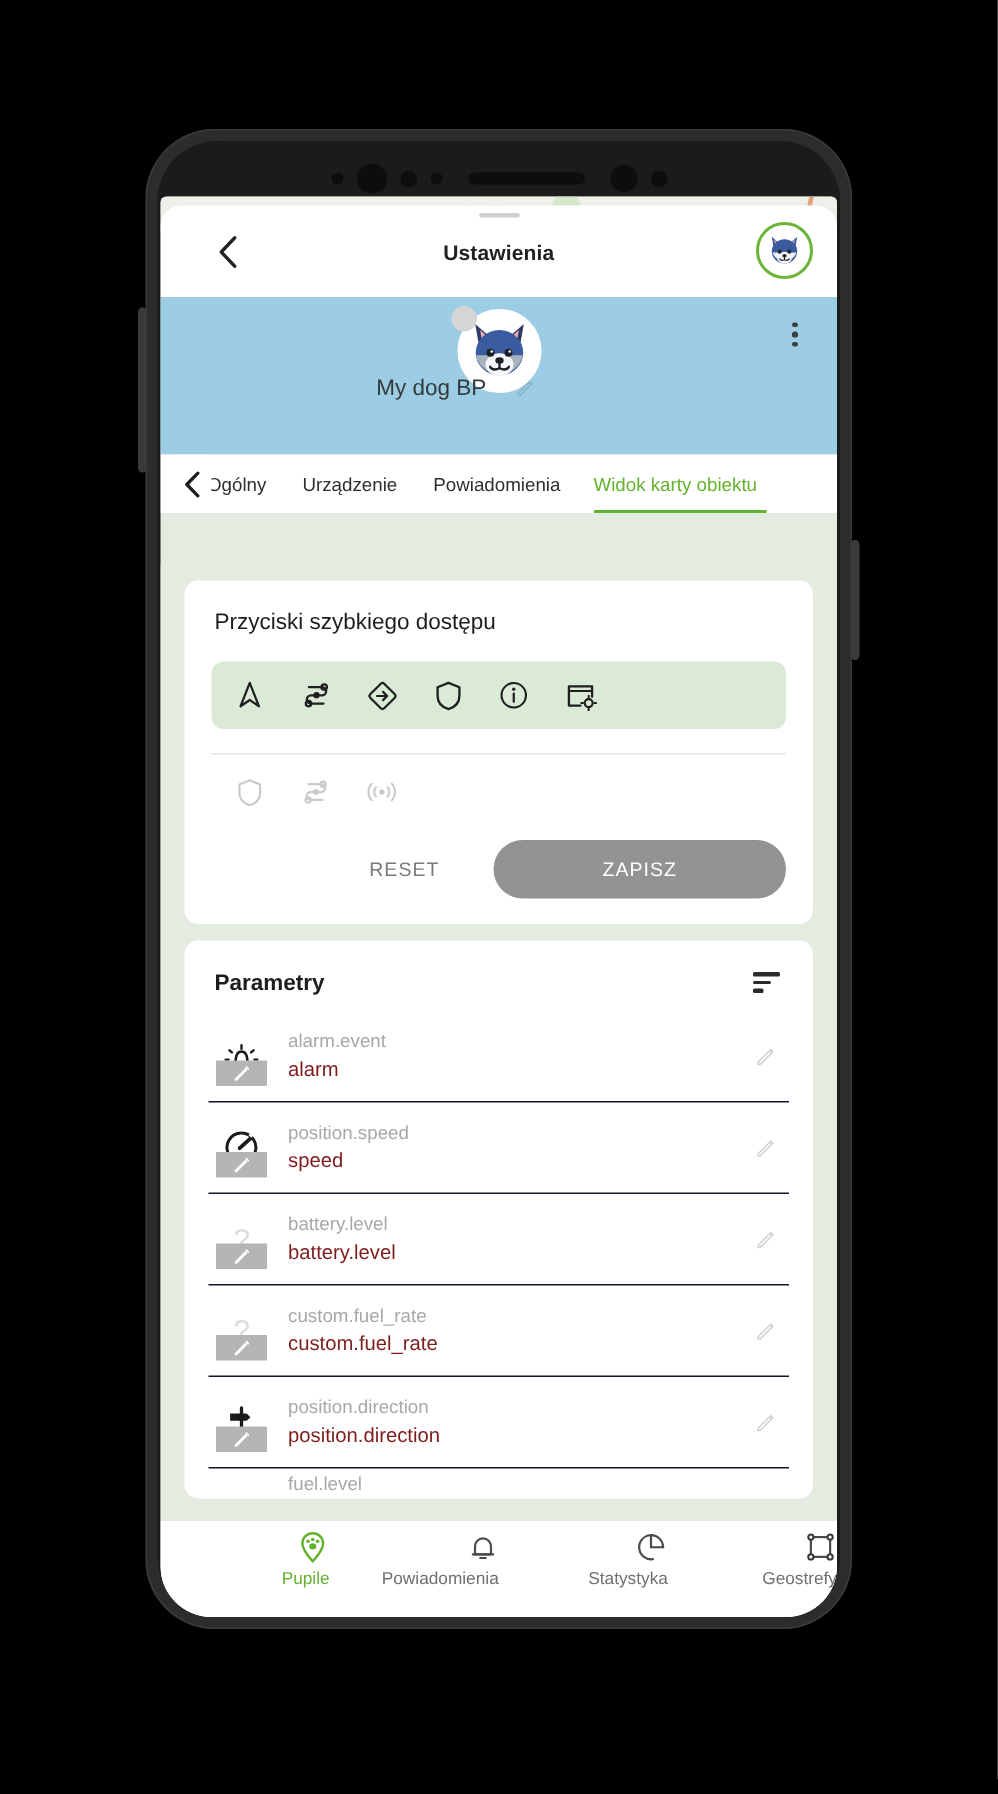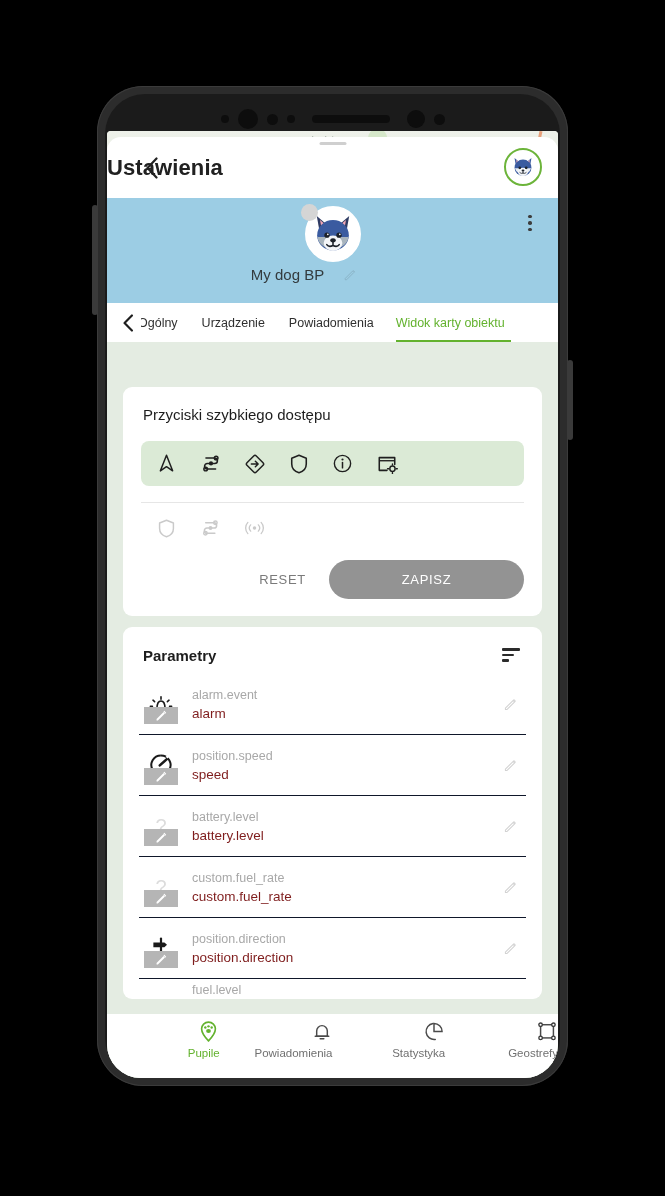--- a/index.html
+++ b/index.html
@@ -94,22 +94,22 @@
     width: 27px; height: 3px;
     background: #cfcfcf; border-radius: 2px;
   }
   #back-button {
     width: 54px; height: 54px;
     display: flex; align-items: center; justify-content: center;
     margin-left: 18px;
   }
   #page-title {
     position: absolute; left: 0; width: 451px;
-    text-align: left;
-    font-size: 22px; font-weight: bold; color: #212121;
+    text-align: center;
+    font-size: 14px; font-weight: bold; color: #212121;
     letter-spacing: .1px;
   }
   #user-avatar {
     position: absolute; right: 16px; top: 11px;
     width: 38px; height: 38px; border-radius: 50%;
     background: #ffffff;
     border: 2px solid #6cb43a;
     display: flex; align-items: center; justify-content: center;
     overflow: hidden;
   }
@@ -138,21 +138,21 @@
     border: 2.5px solid #ffffff;
     overflow: hidden;
     display: flex; align-items: center; justify-content: center;
   }
   #pet-badge {
     position: absolute; left: -4px; top: -2px;
     width: 17px; height: 17px; border-radius: 50%;
     background: #d5d5d5;
   }
   #pet-name-row {
-    position: absolute; left: 0; top: 68px; width: 395px;
+    position: absolute; left: 0; top: 52px; width: 395px;
     display: flex; align-items: center; justify-content: center; gap: 19px;
   }
   #pet-name { font-size: 15px; color: #333b3e; }
 
   
   #tab-bar {
     position: absolute; left: 0; top: 172px;
     width: 451px; height: 39px;
     background: #ffffff;
     display: flex; align-items: center;
@@ -211,21 +211,21 @@
   }
   #qa-available {
     margin: 7px 18px 0 18px;
     height: 36px;
     display: flex; align-items: center;
     padding-left: 14px; gap: 21px;
   }
   .qa-icon { width: 23px; height: 23px; display: flex; align-items: center; justify-content: center; }
   #qa-actions {
     display: flex; align-items: center; justify-content: flex-end;
-    gap: 3px; padding: 14px 18px 17px 18px;
+    gap: 16px; padding: 14px 18px 17px 18px;
   }
   #reset-button {
     font-size: 13px; color: #7a7a7a; letter-spacing: .7px;
     padding: 11px 20px; background: none; border: none;
     font-family: "Liberation Sans", sans-serif; cursor: pointer;
   }
   #save-button {
     font-size: 13px; color: #ffffff; letter-spacing: .7px;
     background: #939393; border: none; border-radius: 20px;
     width: 195px; height: 39px;

